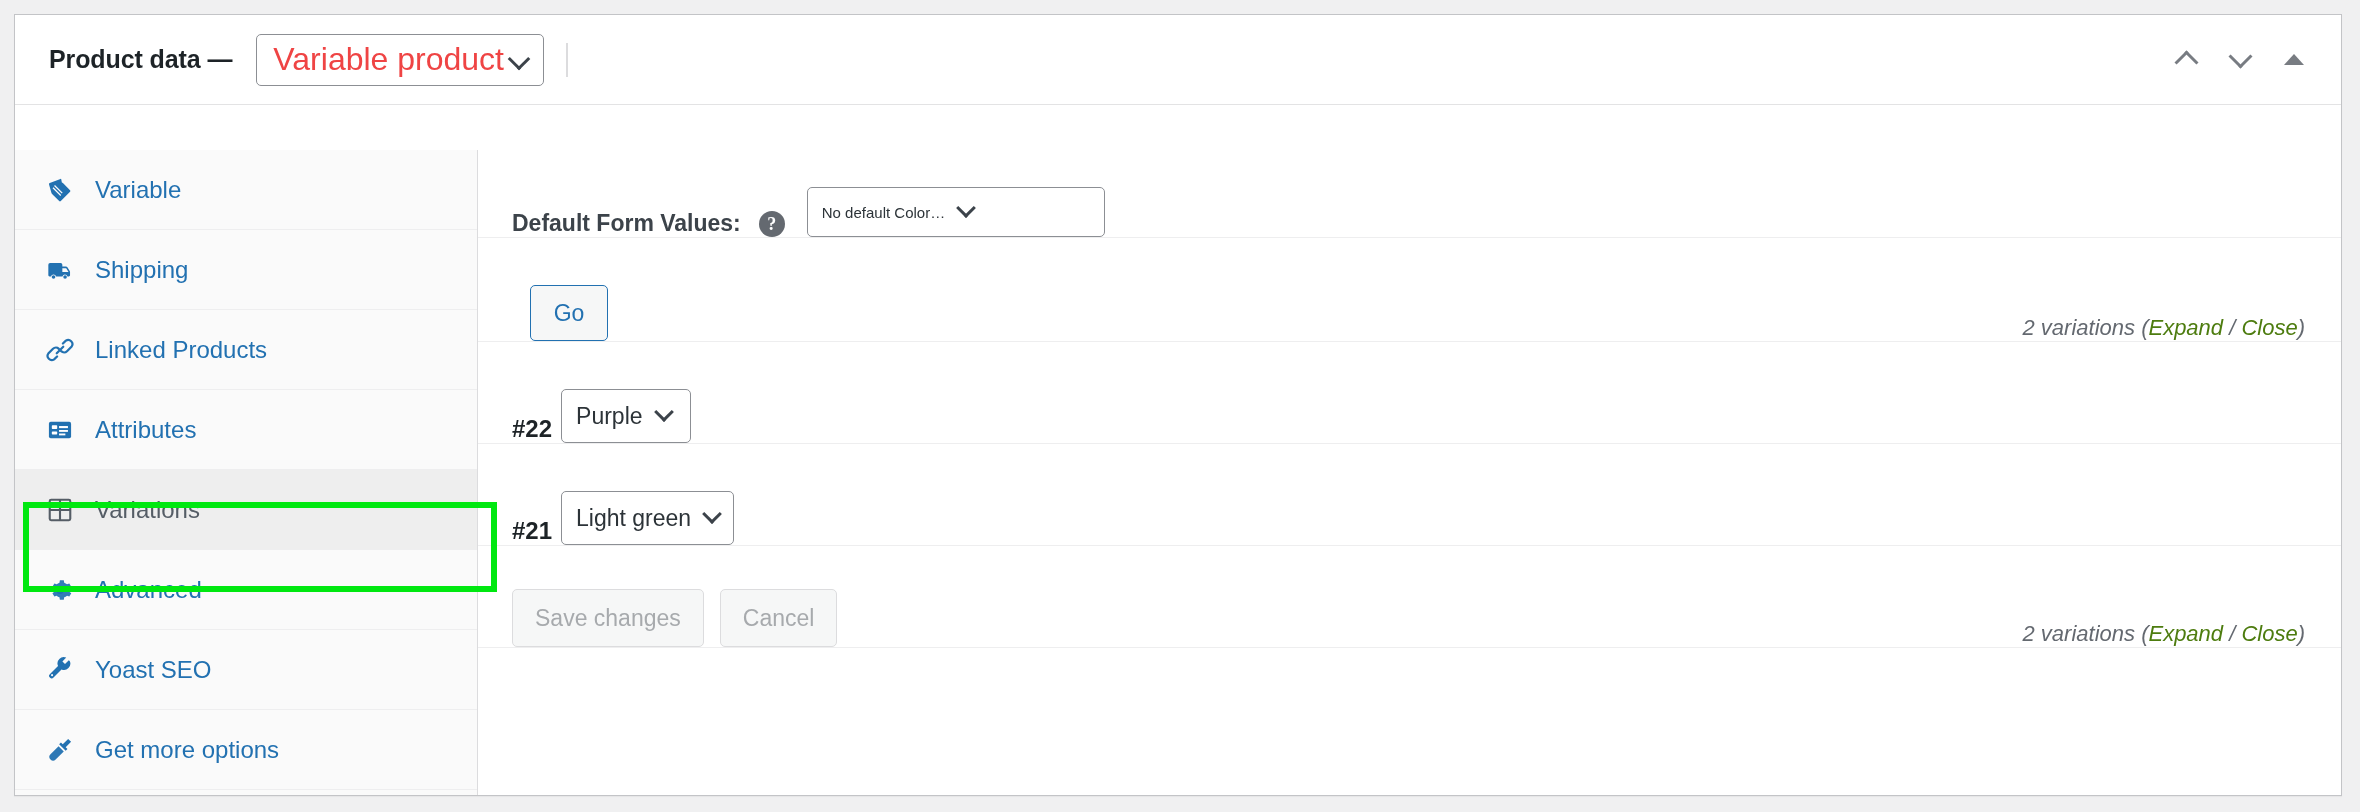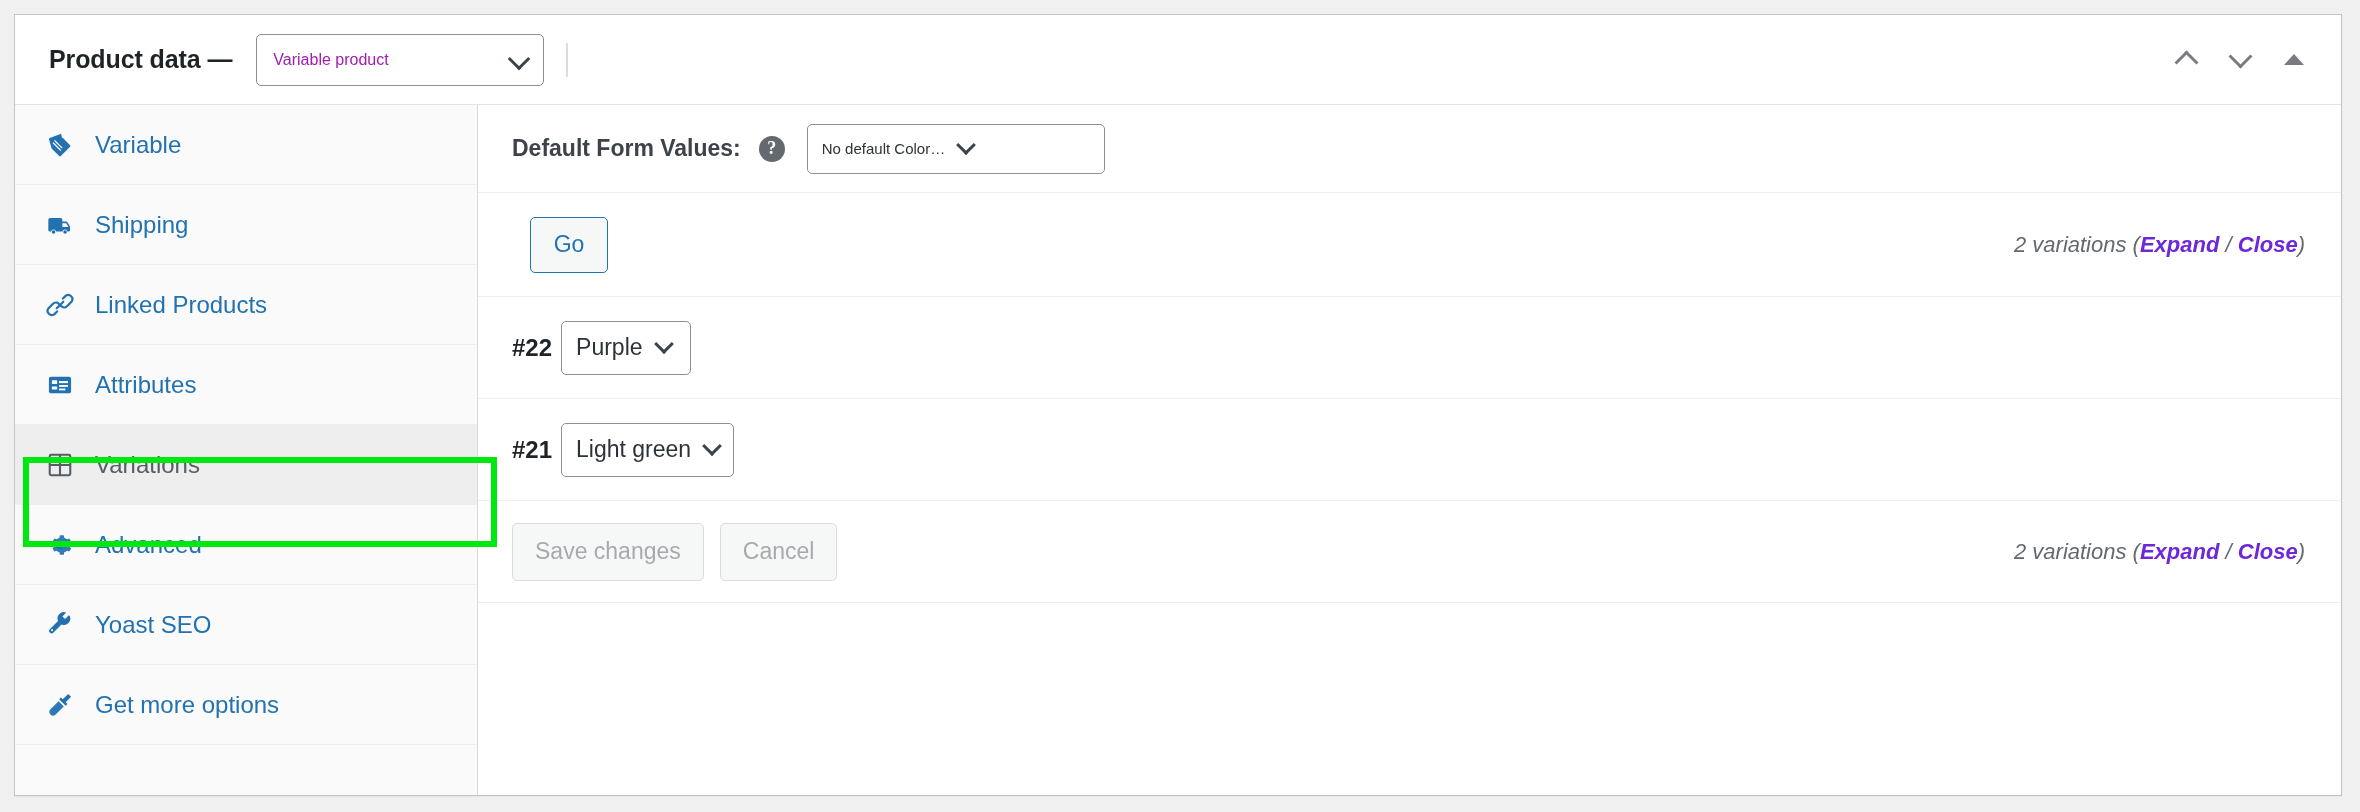--- a/index.html
+++ b/index.html
@@ -19,20 +19,21 @@
     left: 14px;
     top: 14px;
     width: 2328px;
     height: 782px;
     background: #ffffff;
     border: 1px solid #c3c4c7;
     box-sizing: border-box;
     box-shadow: 0 1px 1px rgba(0,0,0,.04);
     display: flex;
     flex-direction: column;
+    gap: 45px;
   }
 
   
   .panel-header {
     position: relative;
     height: 90px;
     flex: 0 0 90px;
     border-bottom: 1px solid #e3e3e4;
     display: flex;
     align-items: center;
@@ -53,22 +54,22 @@
     width: 288px;
     height: 52px;
     border: 1px solid #8c8f94;
     border-radius: 5px;
     background: #fff;
     display: flex;
     align-items: center;
     box-sizing: border-box;
   }
   .product-type-select .val {
-    font-size: 16px;
-    color: #a21caf;
+    font-size: 32px;
+    color: #ef4444;
     padding-left: 16px;
     white-space: nowrap;
   }
   .chevron-down {
     position: absolute;
     right: 16px;
     top: 50%;
     width: 16px;
     height: 16px;
     margin-top: -9px;
@@ -180,21 +181,21 @@
     flex: 1 1 auto;
     background: #fff;
     min-width: 0;
     display: flex;
     flex-direction: column;
   }
   .panel-row {
     border-bottom: 1px solid #eeeeef;
     box-sizing: border-box;
     display: flex;
-    align-items: center;
+    align-items: flex-end;
     padding: 0 36px 0 34px;
   }
 
   
   .row-defaults { height: 88px; }
   .defaults-label {
     font-size: 23px;
     font-weight: bold;
     color: #3c434a;
     white-space: nowrap;
@@ -272,24 +273,23 @@
     box-sizing: border-box;
   }
   .variations-pagenav {
     margin-left: auto;
     font-size: 22px;
     font-style: italic;
     color: #646970;
     white-space: nowrap;
   }
   .variations-pagenav a {
-    color: #6d28d9;
+    color: #4d7c0f;
     text-decoration: none;
     cursor: pointer;
-    font-weight: bold;
   }
 
   
   .row-variation { height: 102px; }
   .var-id {
     font-size: 24px;
     font-weight: bold;
     color: #1d2327;
     margin-right: 9px;
     white-space: nowrap;

